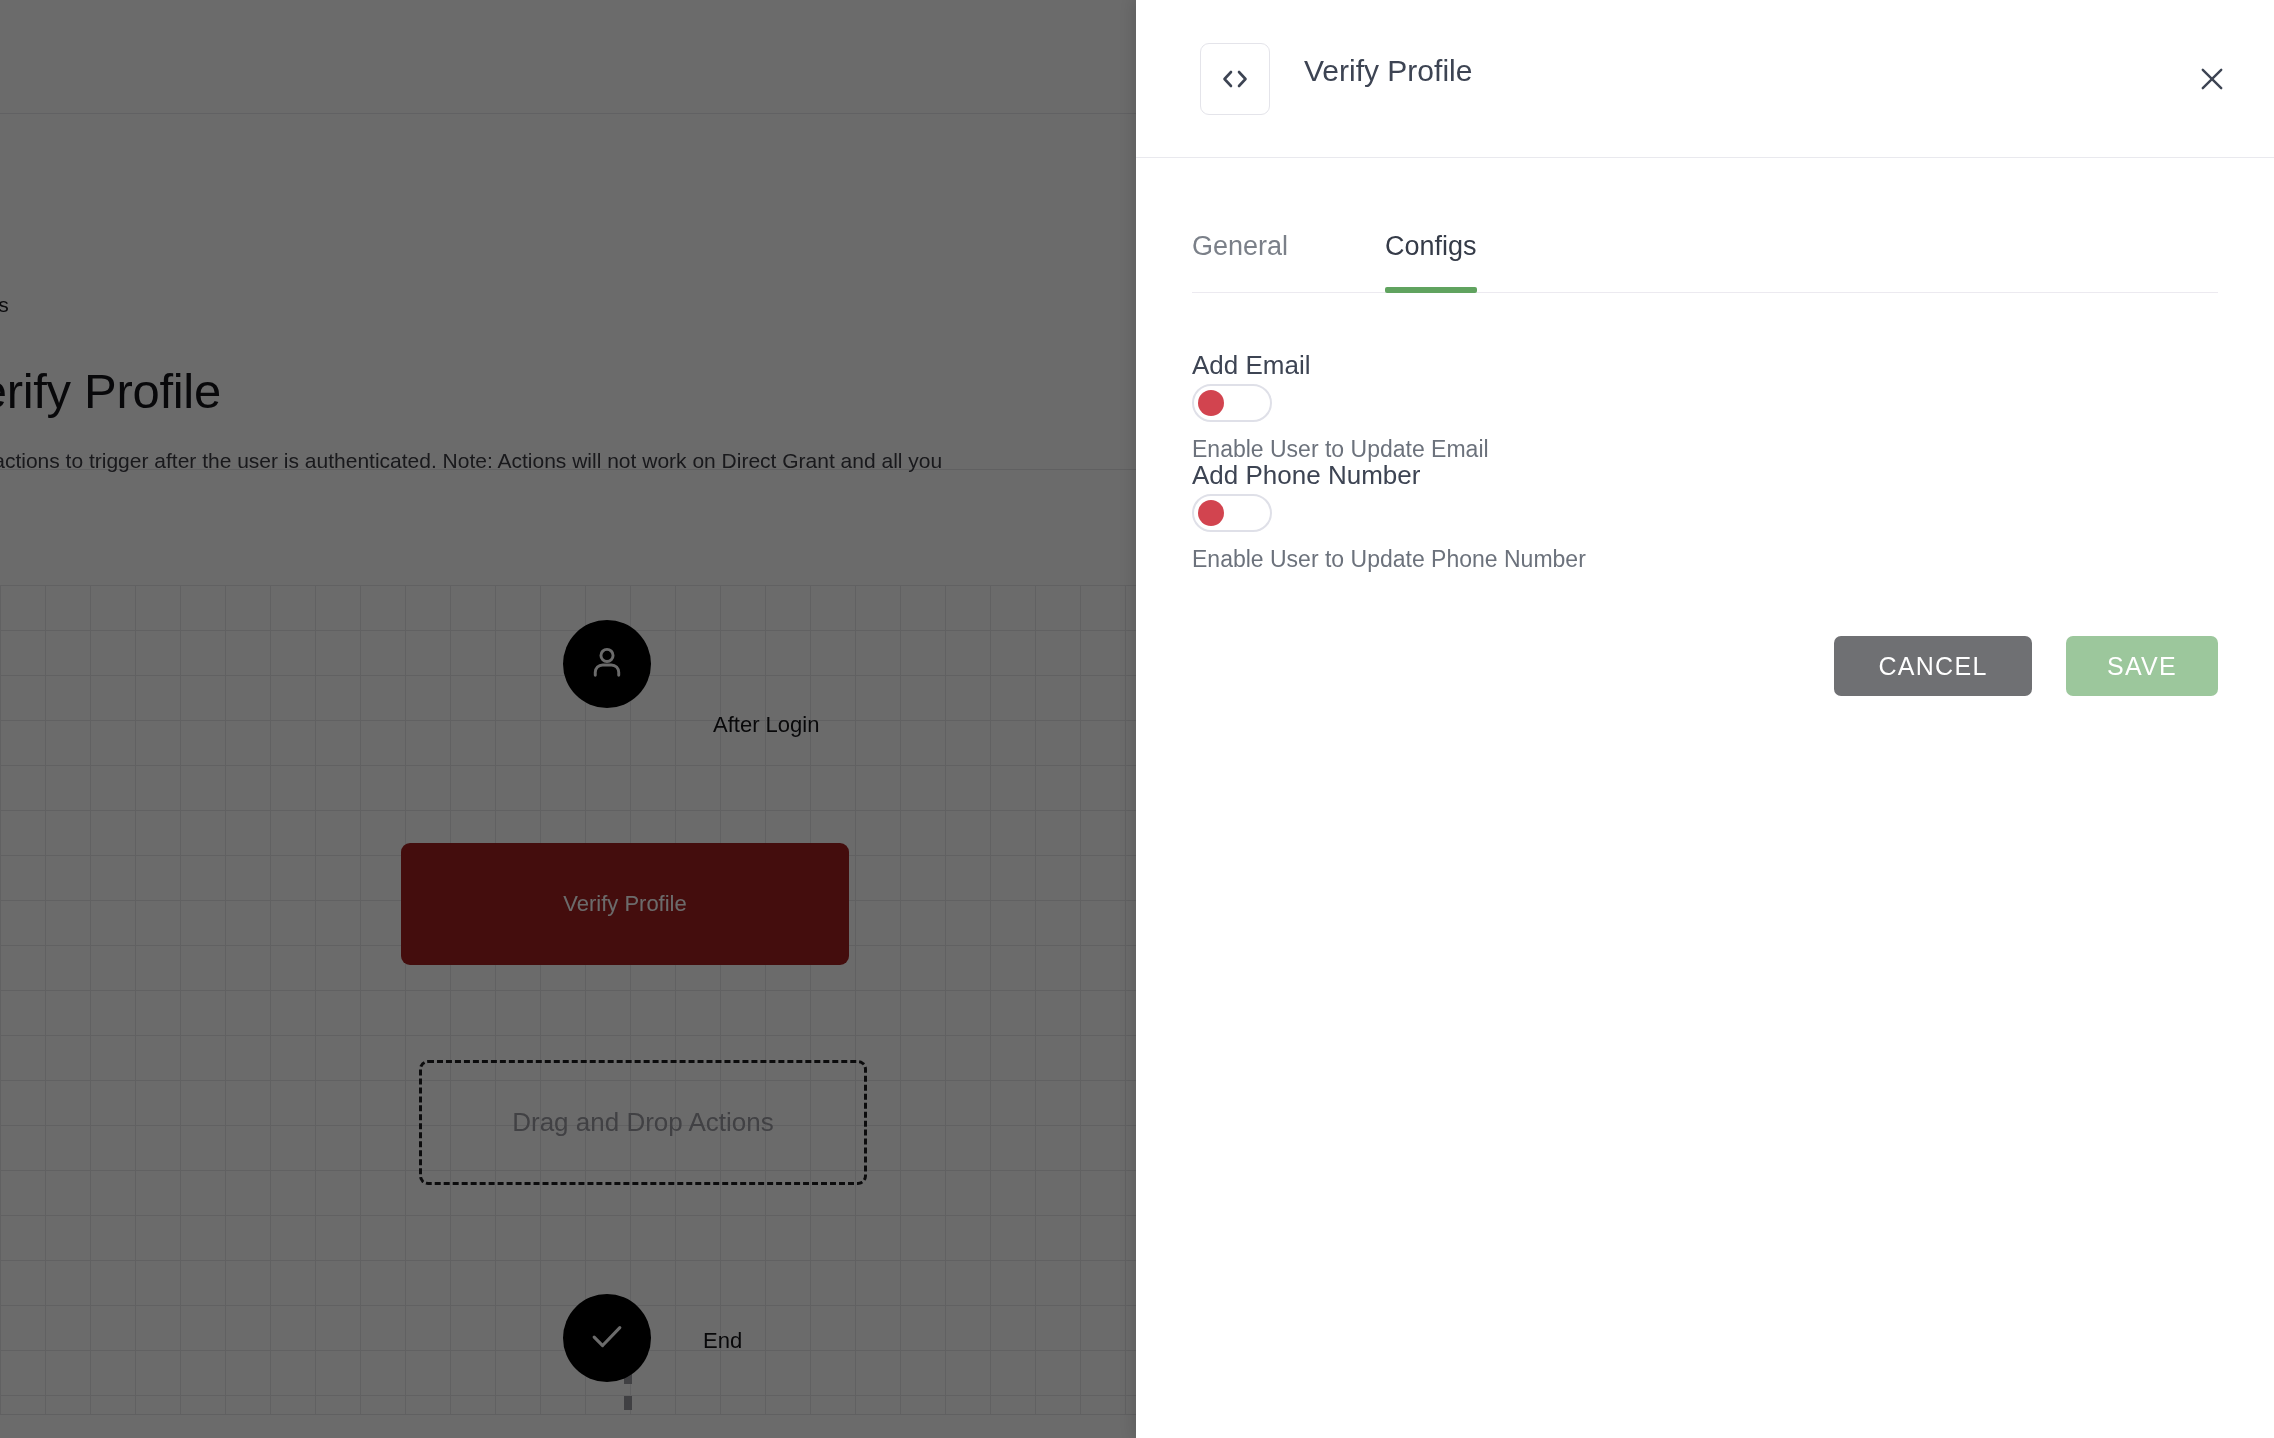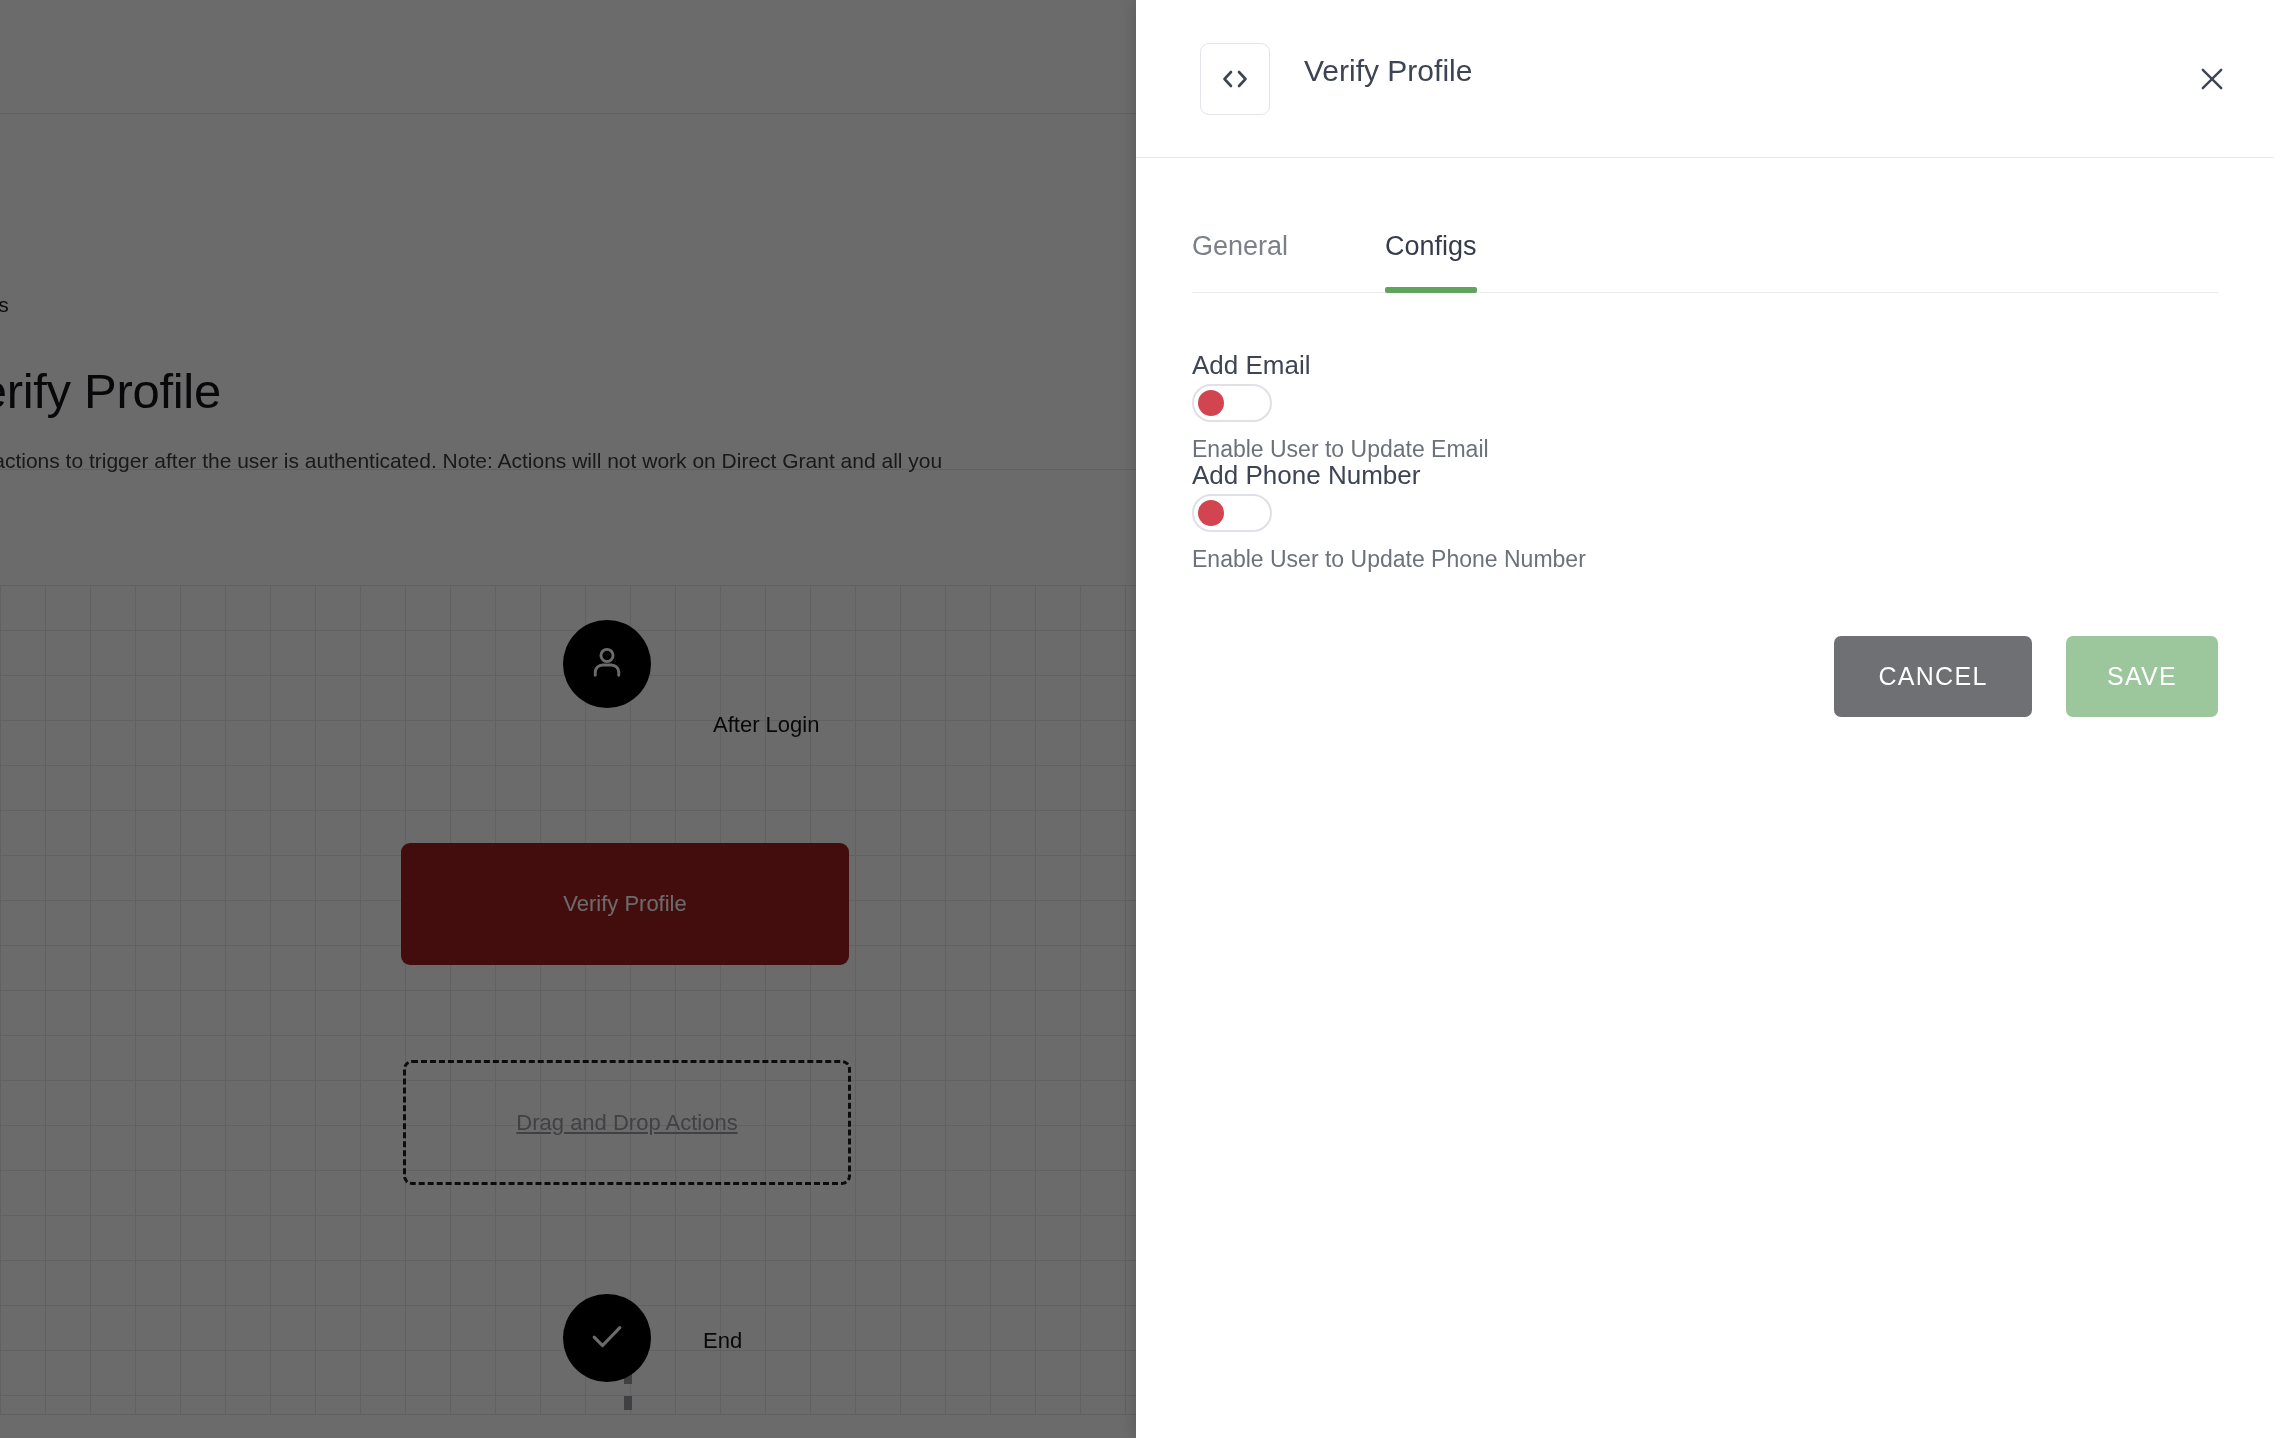--- a/index.html
+++ b/index.html
@@ -130,34 +130,33 @@
     border-radius: 9px;
     background: #a32121;
     display: flex;
     align-items: center;
     justify-content: center;
     font-size: 22px;
     color: #ffffff;
   }
   .node-dropzone {
     position: absolute;
-    left: 403px;
+    left: 419px;
     top: 1060px;
     width: 448px;
     height: 125px;
     border: 3px dashed #1d1d21;
     border-radius: 9px;
     box-sizing: border-box;
     display: flex;
     align-items: center;
     justify-content: center;
-    font-size: 22px;
+    font-size: 26px;
     color: #9b9ba2;
     background: transparent;
-    text-decoration: underline;
   }
 
   .app-footer {
     position: absolute;
     left: 0;
     top: 1415px;
     width: 1136px;
     height: 23px;
     background: #ffffff;
   }
@@ -333,21 +332,21 @@
     box-sizing: border-box;
   }
   .btn {
     border: none;
     border-radius: 7px;
     font-family: inherit;
     font-size: 25px;
     letter-spacing: 1.3px;
     color: #ffffff;
     cursor: pointer;
-    height: 81px;
+    height: 60px;
     display: flex;
     align-items: center;
     justify-content: center;
   }
   .btn-cancel {
     background: #6f7073;
     min-width: 198px;
     padding: 0 28px;
   }
   .btn-save {

